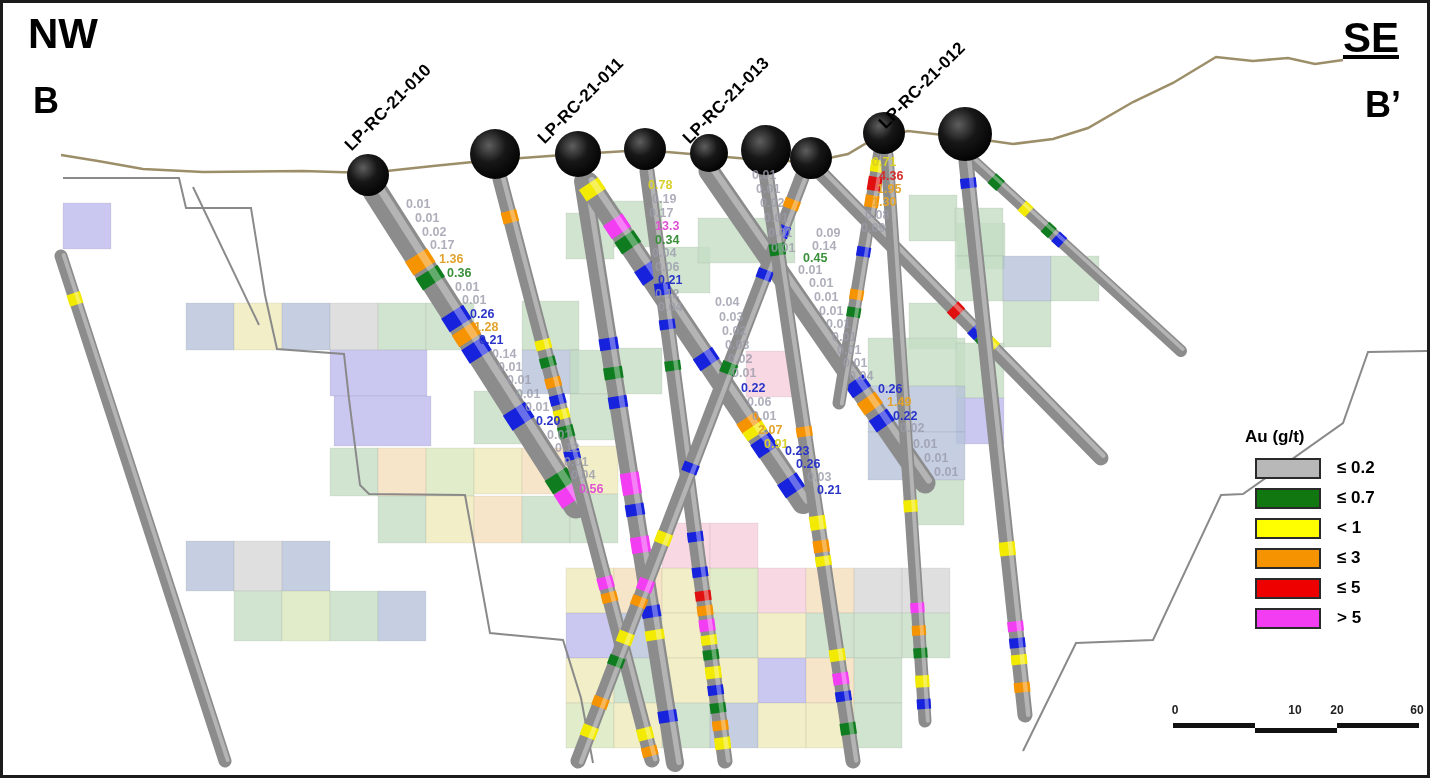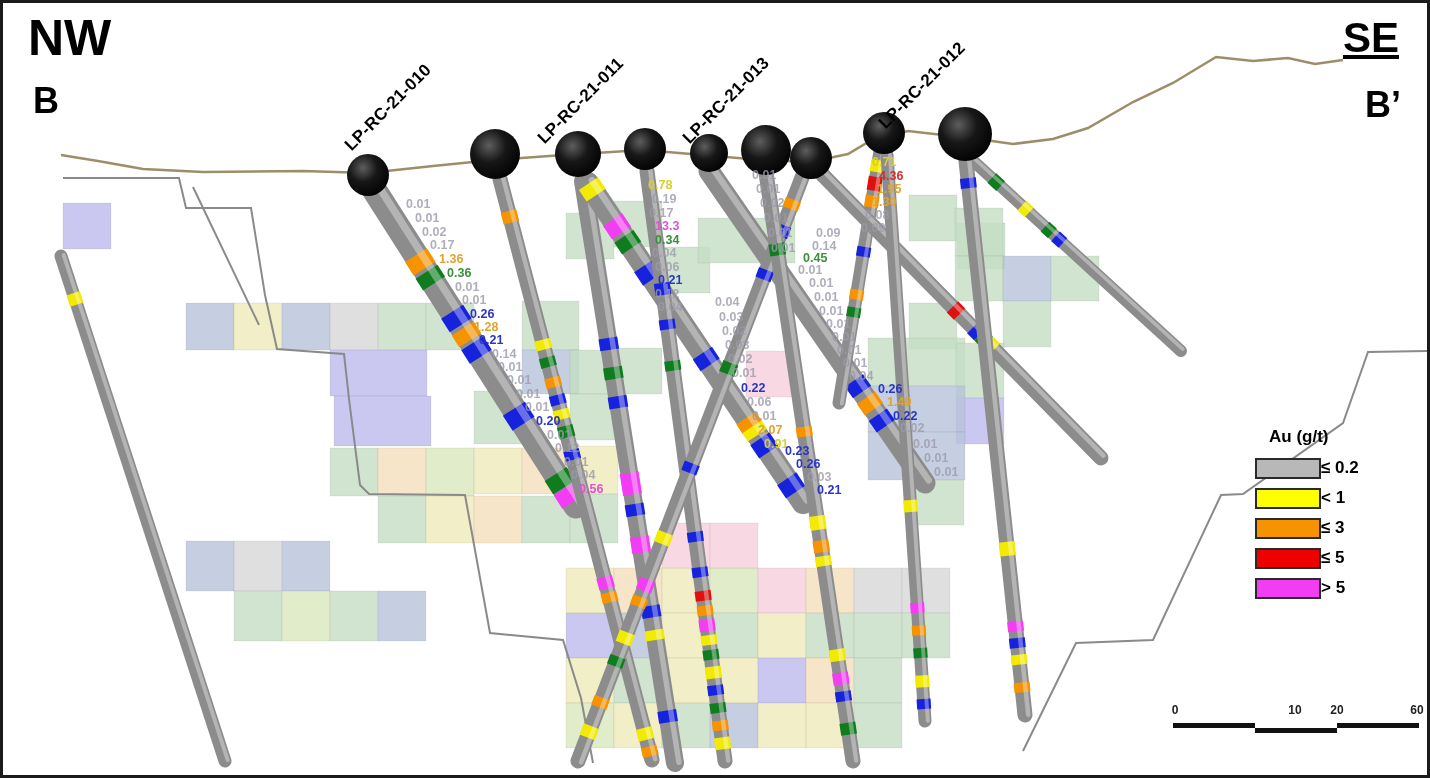--- a/index.html
+++ b/index.html
@@ -1,29 +1,29 @@
 <!DOCTYPE html>
 <html><head>
 <meta charset="utf-8">
 <style>
   html,body{margin:0;padding:0;background:#ffffff;font-family:"Liberation Sans",sans-serif;}
   #frame{position:relative;width:1424px;height:772px;margin:0;border:3px solid #1b1b1b;background:#ffffff;overflow:hidden;}
   #scene{position:absolute;left:0;top:0;width:100%;height:100%;}
   .corner{position:absolute;color:#000;font-weight:800;line-height:1;}
-  #lbl-nw{left:25px;top:10px;font-size:50px;}
+  #lbl-nw{left:25px;top:10px;font-size:42px;}
   #lbl-b{left:30px;top:80px;font-size:36px;}
   #lbl-se{right:28px;top:14px;font-size:42px;text-decoration:underline;}
   #lbl-bp{right:26px;top:84px;font-size:36px;}
   .dh-label{position:absolute;font-size:17px;font-weight:700;color:#000;white-space:nowrap;
             transform:rotate(-45deg);transform-origin:left bottom;letter-spacing:.3px;}
   #legend{position:absolute;left:1238px;top:424px;width:180px;}
-  #legend .title{font-size:17px;font-weight:700;color:#000;margin:0 0 6px 28px;}
+  #legend .title{font-size:17px;font-weight:700;color:#000;margin:0 0 6px 4px;}
   .leg-row{display:flex;align-items:center;height:30px;}
   .leg-swatch{width:62px;height:17px;border:2px solid #2a2a2a;margin-left:14px;flex:0 0 auto;}
-  .leg-label{font-size:17px;font-weight:700;color:#000;text-align:right;}
+  .leg-label{font-size:17px;font-weight:700;color:#000;margin-left:16px;text-align:right;}
   #scalebar{position:absolute;left:1162px;top:700px;width:260px;height:36px;}
   .sb-tick{position:absolute;top:0;font-size:12px;font-weight:700;color:#222;width:24px;text-align:center;}
   .sb-seg{position:absolute;height:5px;background:#111;}
   .sb-seg.s1{left:8px;top:20px;width:82px;}
   .sb-seg.s2{left:90px;top:25px;width:82px;}
   .sb-seg.s3{left:172px;top:20px;width:82px;}
   text.val{font-size:12.5px;font-weight:700;}
 </style>
 </head>
 <body>
@@ -398,20 +398,24 @@
   <div class="dh-label" id="dh3" style="left: 886px; top: 110px;">LP-RC-21-012</div>
 
   <div id="legend">
     <div class="title">Au (g/t)</div>
     <div id="legend-rows">
         <div class="leg-row">
           <div class="leg-swatch" style="background: rgb(184, 184, 184);"></div>
           <div class="leg-label">≤ 0.2</div>
         </div>
         <div class="leg-row">
+          <div class="leg-swatch" style="background: rgb(17, 119, 17);"></div>
+          <div class="leg-label">≤ 0.7</div>
+        </div>
+        <div class="leg-row">
           <div class="leg-swatch" style="background: rgb(255, 255, 0);"></div>
           <div class="leg-label">&lt; 1</div>
         </div>
         <div class="leg-row">
           <div class="leg-swatch" style="background: rgb(245, 147, 0);"></div>
           <div class="leg-label">≤ 3</div>
         </div>
         <div class="leg-row">
           <div class="leg-swatch" style="background: rgb(238, 0, 0);"></div>
           <div class="leg-label">≤ 5</div>

